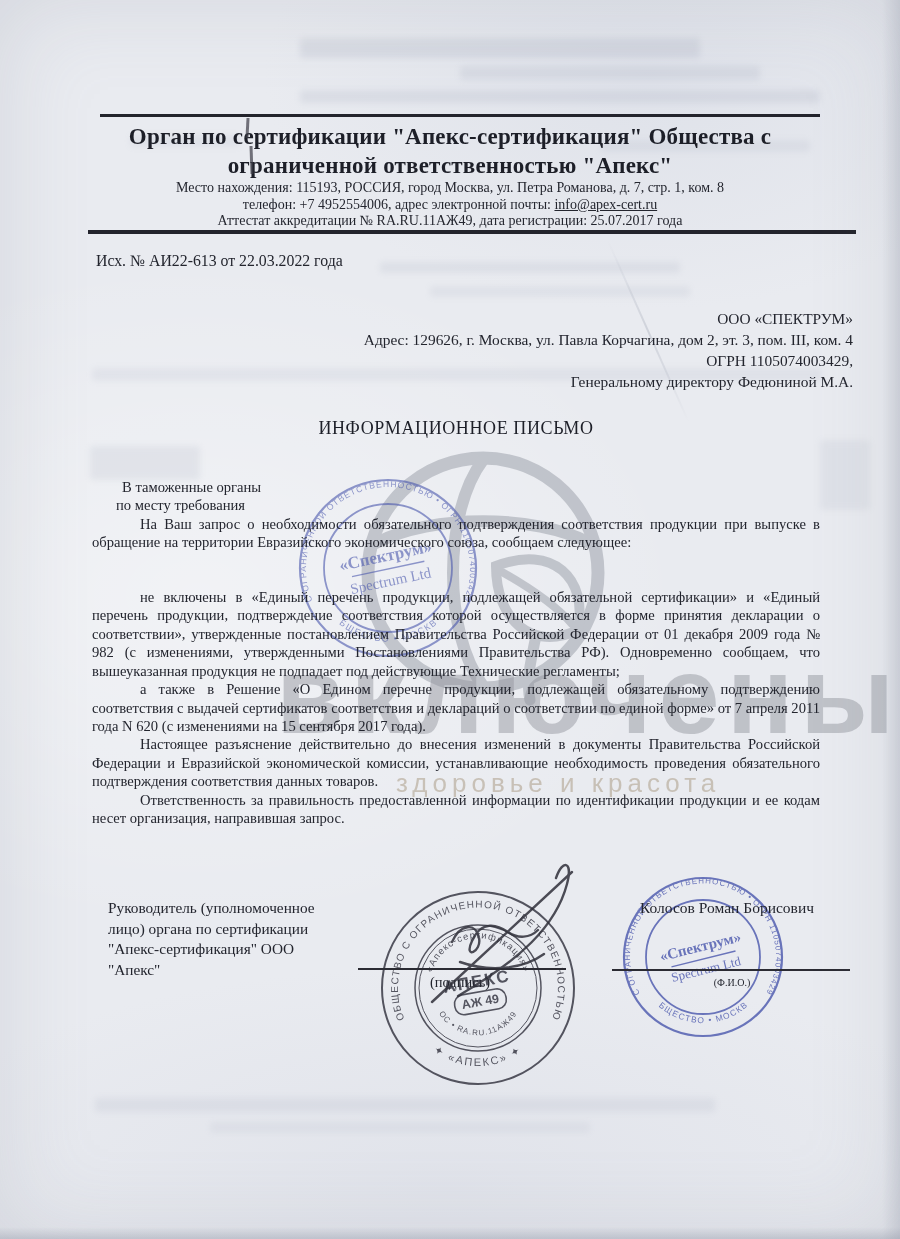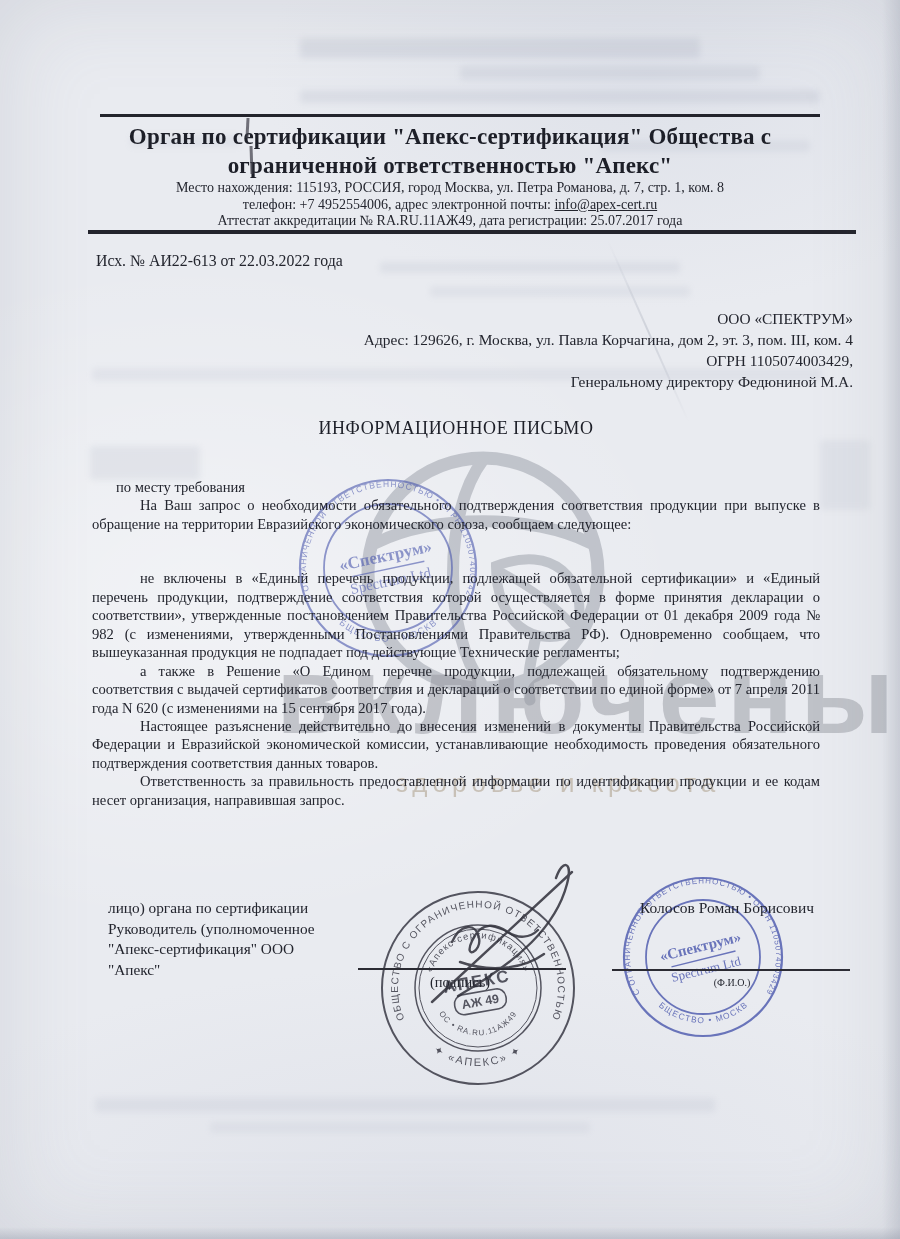--- a/index.html
+++ b/index.html
@@ -124,33 +124,34 @@
       <text font-size="9" letter-spacing="1.5"><textPath href="#m-bot" startOffset="50%" text-anchor="middle">ОБЩЕСТВО • МОСКВА</textPath></text>
     </g>
     <g transform="rotate(-12 95 95)" fill="#4a57ad" font-family="Liberation Serif, serif">
       <text x="95" y="88" font-size="17" font-weight="bold" text-anchor="middle">«Спектрум»</text>
       <line x1="58" y1="96" x2="132" y2="96" stroke="#4a57ad" stroke-width="1.4"></line>
       <text x="95" y="113" font-size="15" text-anchor="middle">Spectrum Ltd</text>
     </g>
   </svg>
 
   <div class="body-text">
+    <div class="to-line1">В таможенные органы</div>
     <div class="to-line2">по месту требования</div>
     <p class="indent">На Ваш запрос о необходимости обязательного подтверждения соответствия продукции при выпуске в обращение на территории Евразийского экономического союза, сообщаем следующее:</p>
     <div class="sp"></div>
     <div class="sp"></div>
     <p class="indent">не включены в «Единый перечень продукции, подлежащей обязательной сертификации» и «Единый перечень продукции, подтверждение соответствия которой осуществляется в форме принятия декларации о соответствии», утвержденные постановлением Правительства Российской Федерации от 01 декабря 2009 года № 982 (с изменениями, утвержденными Постановлениями Правительства РФ). Одновременно сообщаем, что вышеуказанная продукция не подпадает под действующие Технические регламенты;</p>
     <p class="indent">а также в Решение «О Едином перечне продукции, подлежащей обязательному подтверждению соответствия с выдачей сертификатов соответствия и деклараций о соответствии по единой форме» от 7 апреля 2011 года N 620 (с изменениями на 15 сентября 2017 года).</p>
     <p class="indent">Настоящее разъяснение действительно до внесения изменений в документы Правительства Российской Федерации и Евразийской экономической комиссии, устанавливающие необходимость проведения обязательного подтверждения соответствия данных товаров.</p>
     <p class="indent">Ответственность за правильность предоставленной информации по идентификации продукции и ее кодам несет организация, направившая запрос.</p>
   </div>
 
   <div class="sig-role">
+    <div>Руководитель (уполномоченное</div>
     <div>лицо) органа по сертификации</div>
-    <div>Руководитель (уполномоченное</div>
     <div>"Апекс-сертификация" ООО</div>
     <div>"Апекс"</div>
   </div>
   <div class="sig-name">Колосов Роман Борисович</div>
   <div class="sig-line" style="left:358px;top:968px;width:208px"></div>
   <div class="sig-caption" style="left:400px;top:974px;width:120px">(подпись)</div>
   <div class="sig-line" style="left:612px;top:969px;width:238px"></div>
   <div class="sig-caption" style="left:672px;top:977px;width:120px;font-size:10px">(Ф.И.О.)</div>
 
   <svg class="stamp" style="left:378px;top:888px;z-index:4;opacity:.85" width="200" height="200" viewBox="0 0 200 200">

